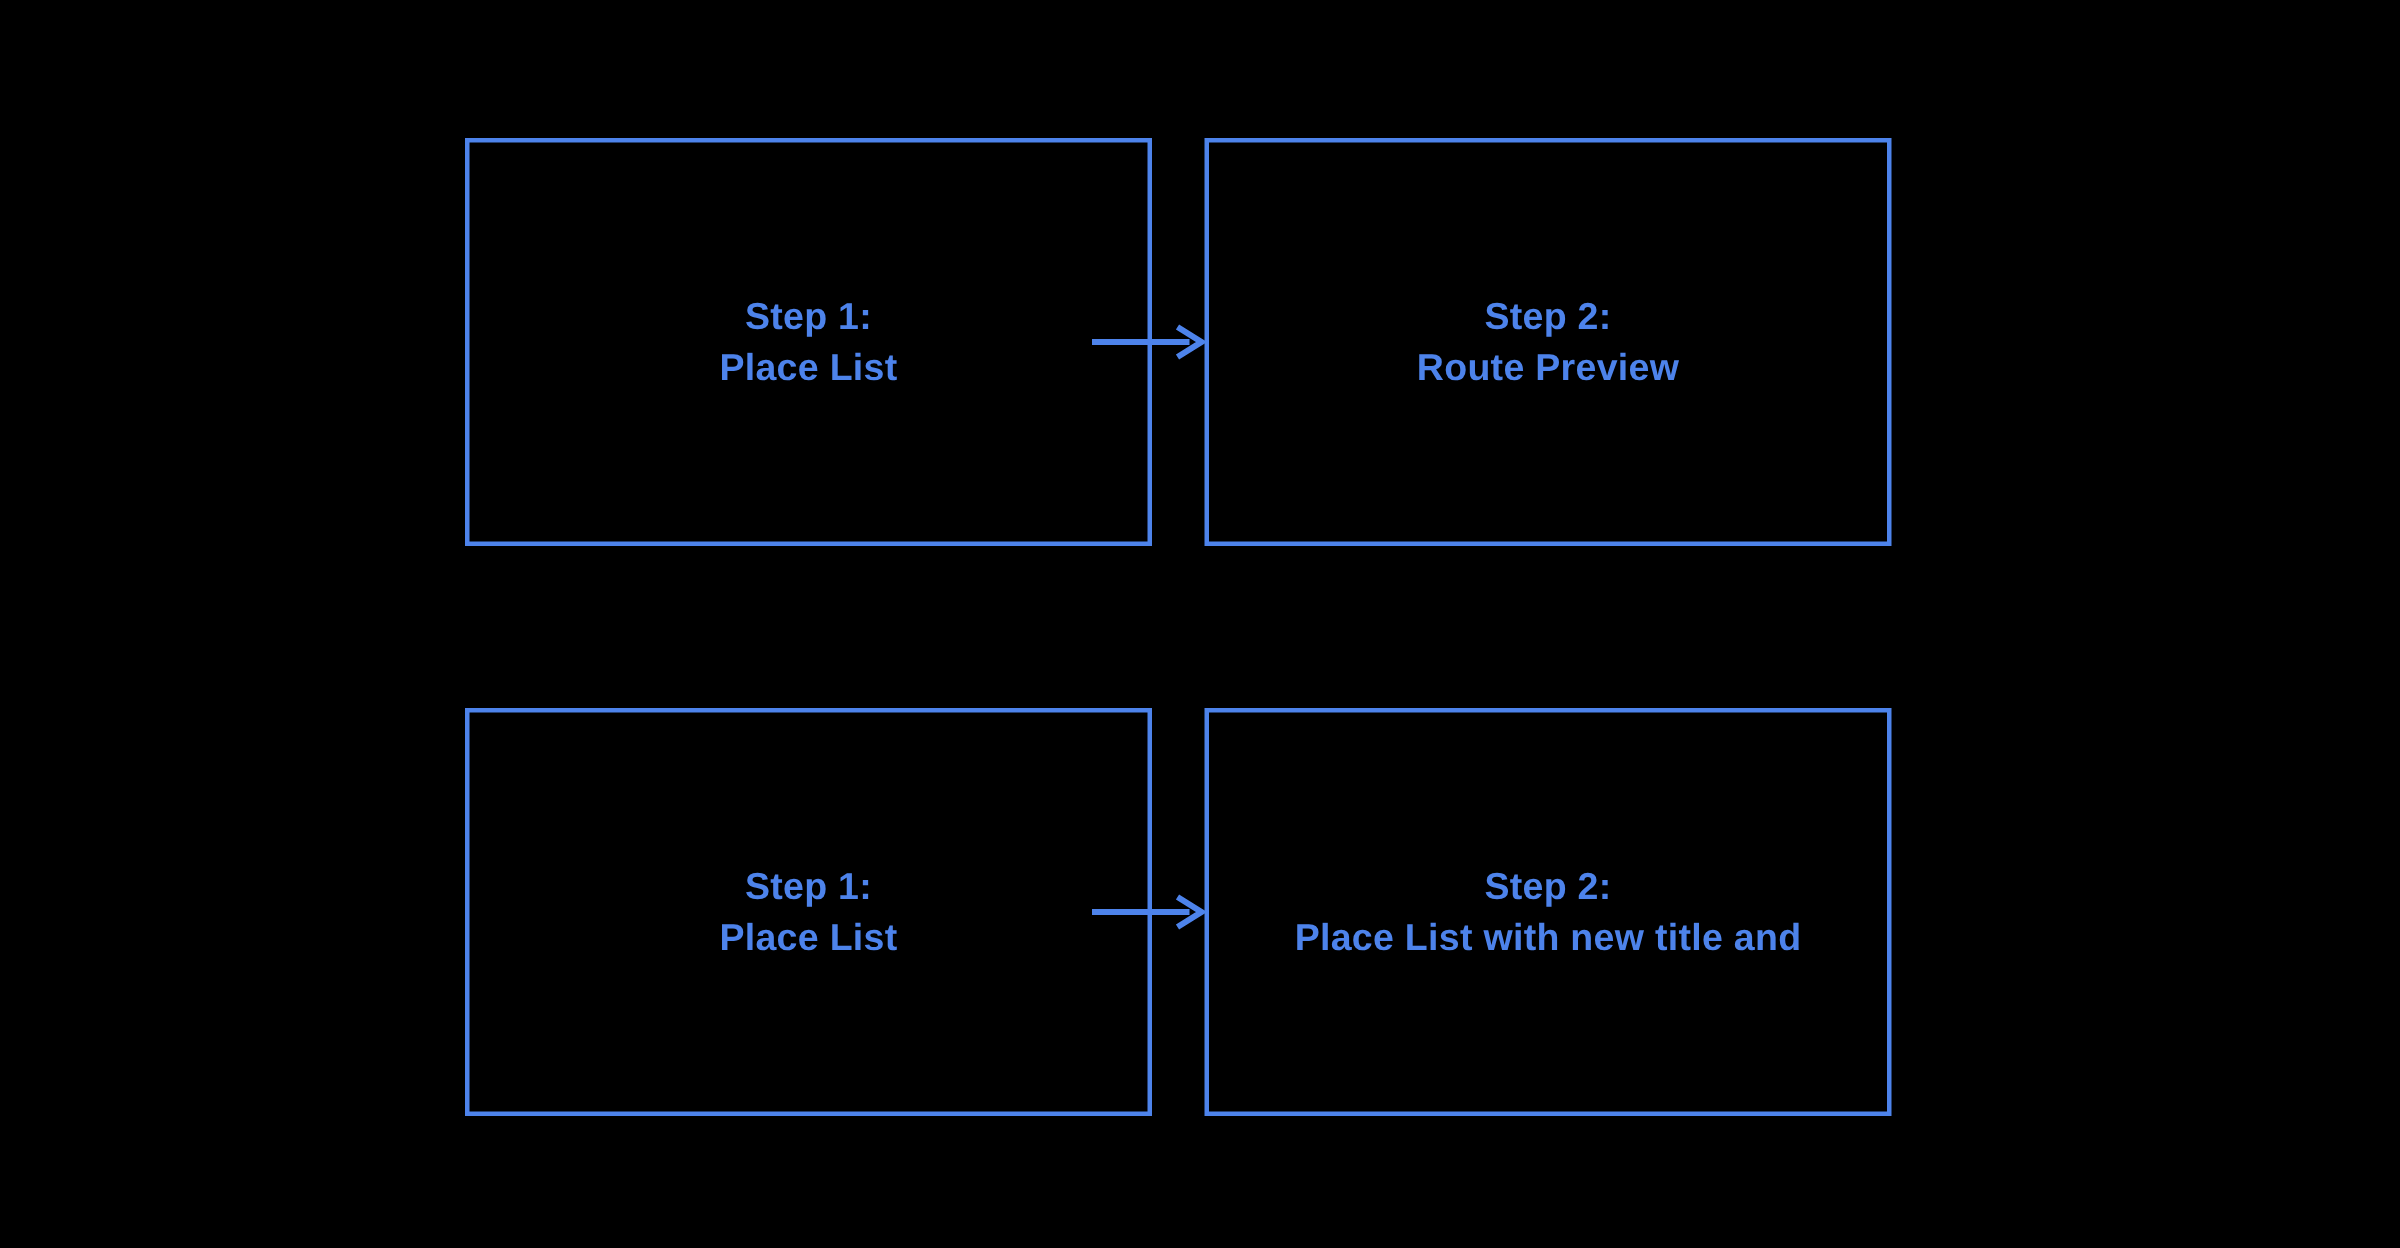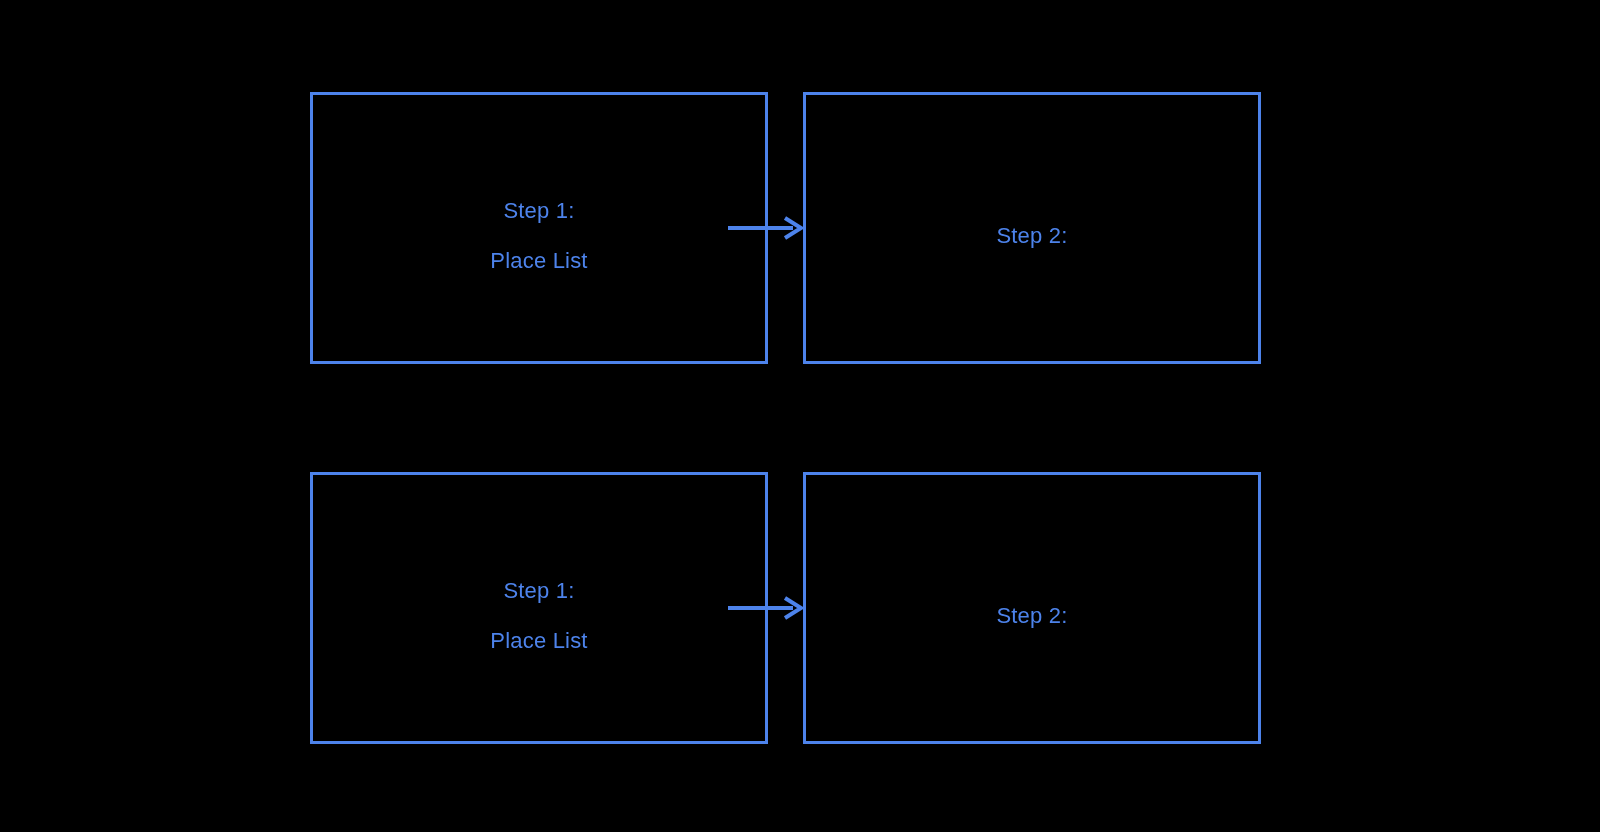--- a/index.html
+++ b/index.html
@@ -27,26 +27,25 @@
     border: 3px solid var(--accent);
     background: transparent;
     color: var(--accent);
     display: flex;
     flex-direction: column;
     justify-content: center;
     align-items: center;
     text-align: center;
   }
   .flow-box .line {
-    font-size: 22px;
+    font-size: 25px;
     line-height: 34px;
-    font-weight: 400;
+    font-weight: 700;
     letter-spacing: 0.2px;
     white-space: nowrap;
-    margin-top: 16px;
   }
   .box-r1-left  { left: 310px; top: 92px; }
   .box-r1-right { left: 803px; top: 92px; }
   .box-r2-left  { left: 310px; top: 472px; }
   .box-r2-right { left: 803px; top: 472px; }
   .flow-arrow {
     position: absolute;
     width: 78px;
     height: 26px;
     color: var(--accent);
@@ -67,31 +66,33 @@
 
   <div class="flow-arrow arrow-r1">
     <svg viewBox="0 0 78 26" xmlns="http://www.w3.org/2000/svg" aria-hidden="true">
       <line x1="1" y1="13" x2="66" y2="13" stroke="currentColor" stroke-width="4"></line>
       <polyline points="58,3 74,13 58,23" fill="none" stroke="currentColor" stroke-width="4" stroke-linejoin="miter"></polyline>
     </svg>
   </div>
 
   <div class="flow-box box-r1-right">
     <div class="line">Step 2:</div>
+    <div class="line">Route Preview</div>
   </div>
 
   <div class="flow-box box-r2-left">
     <div class="line">Step 1:</div>
     <div class="line">Place List</div>
   </div>
 
   <div class="flow-arrow arrow-r2">
     <svg viewBox="0 0 78 26" xmlns="http://www.w3.org/2000/svg" aria-hidden="true">
       <line x1="1" y1="13" x2="66" y2="13" stroke="currentColor" stroke-width="4"></line>
       <polyline points="58,3 74,13 58,23" fill="none" stroke="currentColor" stroke-width="4" stroke-linejoin="miter"></polyline>
     </svg>
   </div>
 
   <div class="flow-box box-r2-right">
     <div class="line">Step 2:</div>
+    <div class="line">Place List with new title and</div>
   </div>
 
 </div>
 
 </body></html>

